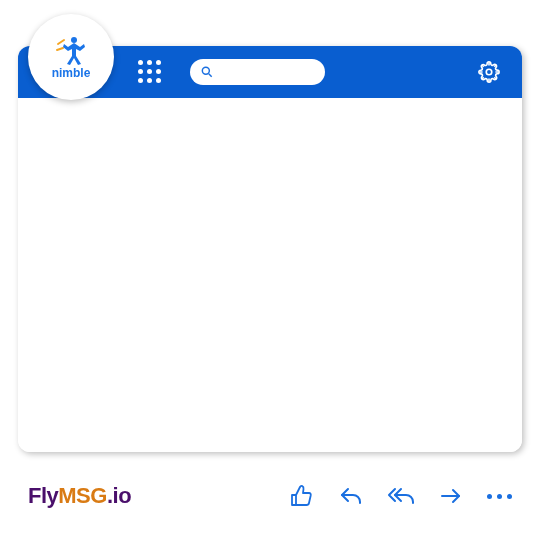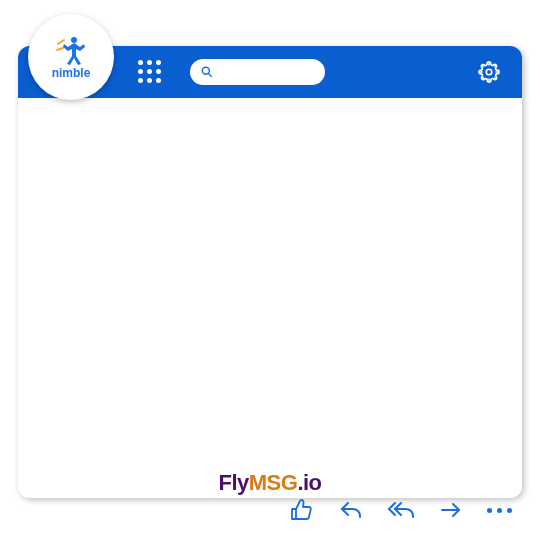--- a/index.html
+++ b/index.html
@@ -10,21 +10,21 @@
     font-family: -apple-system, BlinkMacSystemFont, "Segoe UI", Arial, sans-serif;
     position: relative;
     overflow: hidden;
   }
 
   .app-card {
     position: absolute;
     left: 18px;
     top: 46px;
     width: 504px;
-    height: 452px;
+    height: 406px;
     background: #ffffff;
     border-radius: 12px;
     box-shadow: 2px 2px 6px rgba(0,0,0,0.25);
     overflow: visible;
   }
 
   .topbar {
     height: 52px;
     background: #095ed0;
     border-top-left-radius: 12px;
@@ -112,21 +112,20 @@
 
   .footer {
     position: absolute;
     left: 0;
     right: 0;
     bottom: 0;
     height: 70px;
     display: flex;
     align-items: center;
     padding: 0 28px 18px 28px;
-    flex-direction: column;
   }
   .brand {
     font-size: 22px;
     font-weight: 800;
     letter-spacing: -0.5px;
   }
   .brand .fly { color: #4a0f6b; }
   .brand .msg { color: #d97b14; }
   .brand .io  { color: #4a0f6b; font-weight:700; }
 

